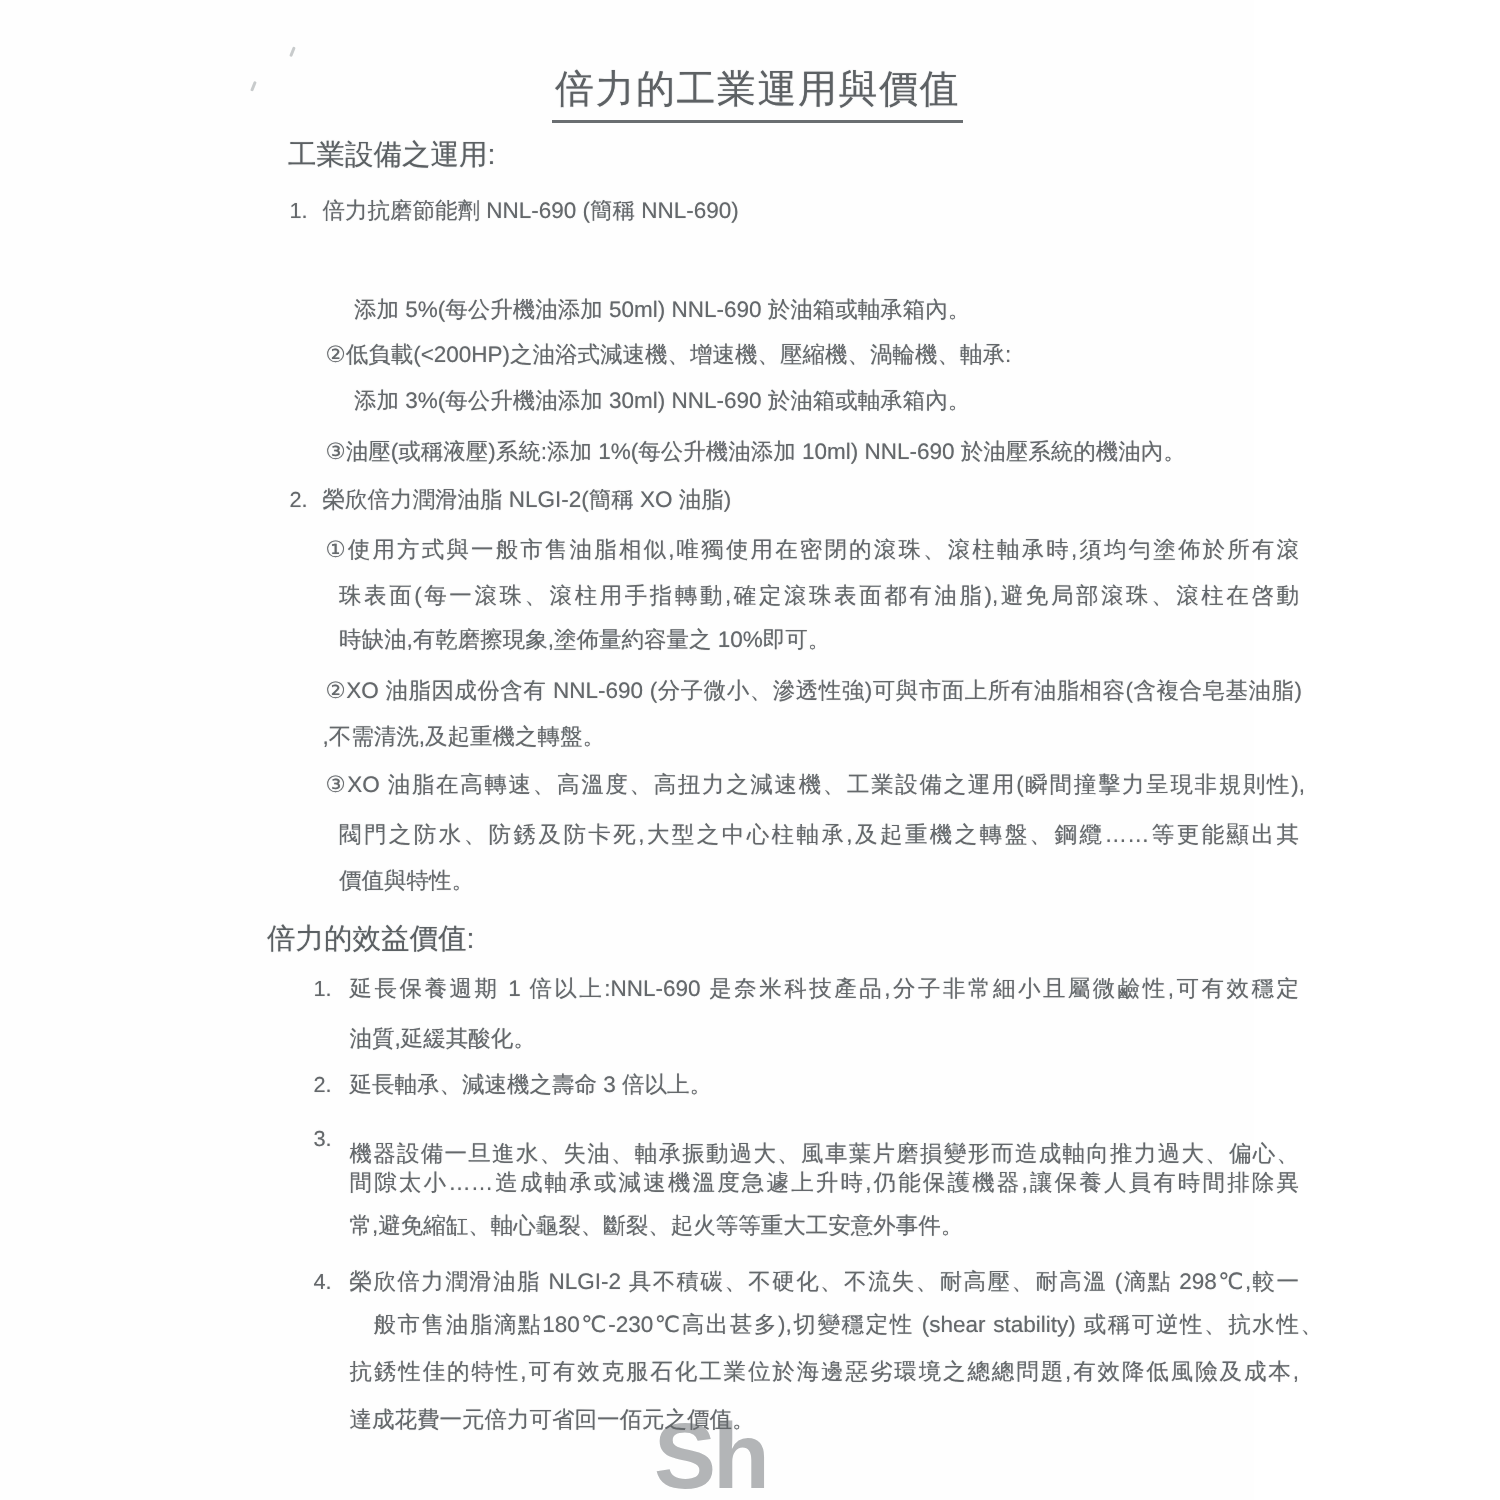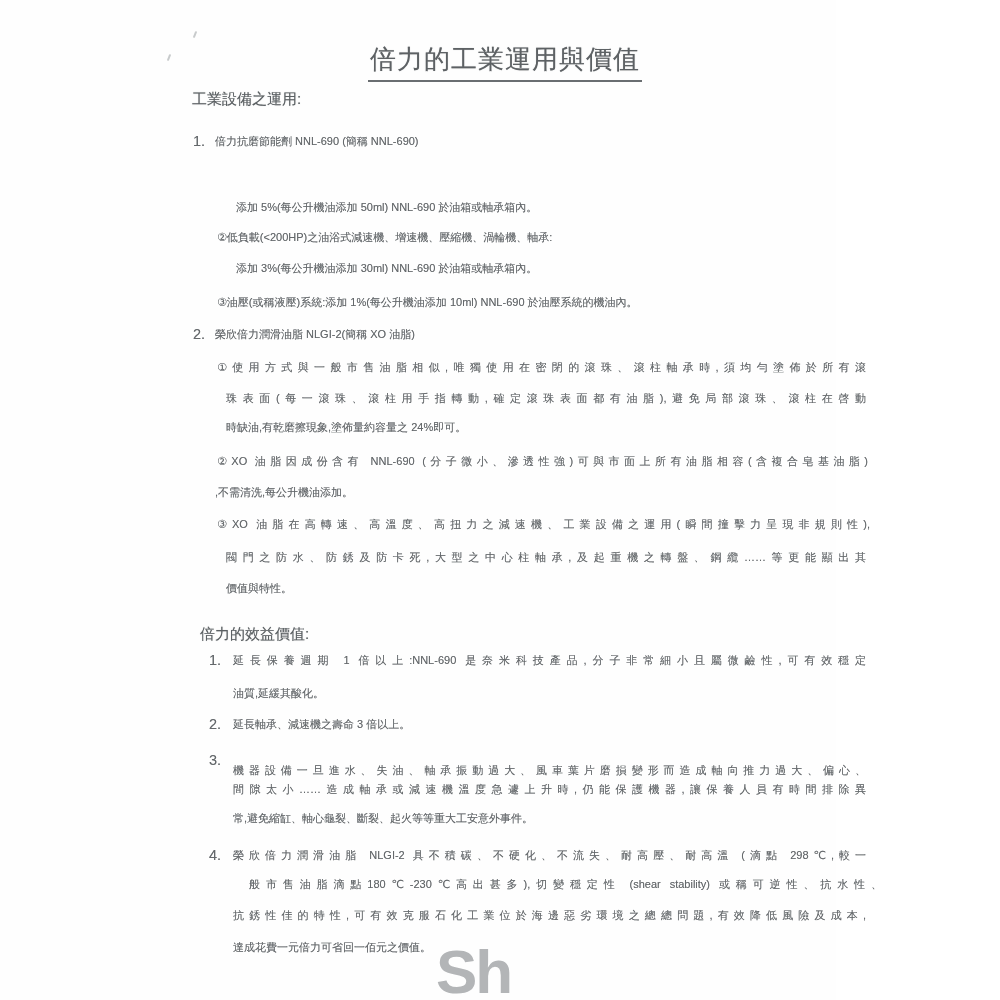--- a/index.html
+++ b/index.html
@@ -8,21 +8,21 @@
     background:#ffffff;
     font-family:"Liberation Sans","DejaVu Sans",sans-serif;
     overflow:hidden;
   }
   .page{
     position:relative;width:836px;height:1000px;background:#fefefe;
   }
   
   .ln{
     position:absolute;
-    font-size:11px;
+    font-size:15px;
     line-height:22px;
     color:#64686b;
     white-space:nowrap;
     text-shadow:0 0 0.6px rgba(100,104,107,.55);
     z-index:2;
   }
   .fill{
     white-space:normal;
     text-align:justify;
     text-align-last:justify;
@@ -37,21 +37,21 @@
   }
   .doc-title .u{
     display:inline-block;
     font-size:26px;letter-spacing:1px;color:#5d6164;
     border-bottom:2px solid #6a6e71;
     padding:0 2px 3px 2px;
     text-shadow:0 0 0.7px rgba(93,97,100,.55);
   }
   .heading{
     position:absolute;
-    font-size:15px;color:#5b6063;
+    font-size:19px;color:#5b6063;
     white-space:nowrap;
     text-shadow:0 0 0.7px rgba(91,96,99,.5);
     z-index:2;
   }
   .watermark{
     position:absolute;left:436px;top:936px;
     font-size:62px;font-weight:700;letter-spacing:-2px;
     color:#b3b5b7;z-index:1;
   }
   .speck{
@@ -82,30 +82,30 @@
   <div class="ln" style="left:236px;top:196px;">添加 5%(每公升機油添加 50ml) NNL-690 於油箱或軸承箱內。</div>
   <div class="ln" style="left:217px;top:226px;">②低負載(&lt;200HP)之油浴式減速機、增速機、壓縮機、渦輪機、軸承:</div>
   <div class="ln" style="left:236px;top:257px;">添加 3%(每公升機油添加 30ml) NNL-690 於油箱或軸承箱內。</div>
   <div class="ln" style="left:217px;top:291px;">③油壓(或稱液壓)系統:添加 1%(每公升機油添加 10ml) NNL-690 於油壓系統的機油內。</div>
 
   <div class="ln num" style="left:193px;top:323px;">2.</div>
   <div class="ln" style="left:215px;top:323px;">榮欣倍力潤滑油脂 NLGI-2(簡稱 XO 油脂)</div>
 
   <div class="ln fill" style="left:217px;top:356px;width:649px;">①使用方式與一般市售油脂相似,唯獨使用在密閉的滾珠、滾柱軸承時,須均勻塗佈於所有滾</div>
   <div class="ln fill" style="left:226px;top:387px;width:640px;">珠表面(每一滾珠、滾柱用手指轉動,確定滾珠表面都有油脂),避免局部滾珠、滾柱在啓動</div>
-  <div class="ln" style="left:226px;top:416px;">時缺油,有乾磨擦現象,塗佈量約容量之 24%即可。</div>
+  <div class="ln" style="left:226px;top:416px;">時缺油,有乾磨擦現象,塗佈量約容量之 10%即可。</div>
 
   <div class="ln fill" style="left:217px;top:450px;width:651px;">②XO 油脂因成份含有 NNL-690 (分子微小、滲透性強)可與市面上所有油脂相容(含複合皂基油脂)</div>
-  <div class="ln" style="left:215px;top:481px;">,不需清洗,每公升機油添加。</div>
+  <div class="ln" style="left:215px;top:481px;">,不需清洗,及起重機之轉盤。</div>
 
   <div class="ln fill" style="left:217px;top:513px;width:653px;">③XO 油脂在高轉速、高溫度、高扭力之減速機、工業設備之運用(瞬間撞擊力呈現非規則性),</div>
   <div class="ln fill" style="left:226px;top:546px;width:640px;">閥門之防水、防銹及防卡死,大型之中心柱軸承,及起重機之轉盤、鋼纜……等更能顯出其</div>
   <div class="ln" style="left:226px;top:577px;">價值與特性。</div>
 
-  <div class="heading" style="left:200px;top:613px;margin-top:12px;">倍力的效益價值:</div>
+  <div class="heading" style="left:178px;top:613px;">倍力的效益價值:</div>
 
   <div class="ln num" style="left:209px;top:649px;">1.</div>
   <div class="ln fill" style="left:233px;top:649px;width:633px;">延長保養週期 1 倍以上:NNL-690 是奈米科技產品,分子非常細小且屬微鹼性,可有效穩定</div>
   <div class="ln" style="left:233px;top:682px;">油質,延緩其酸化。</div>
 
   <div class="ln num" style="left:209px;top:713px;">2.</div>
   <div class="ln" style="left:233px;top:713px;">延長軸承、減速機之壽命 3 倍以上。</div>
 
   <div class="ln num" style="left:209px;top:749px;">3.</div>
   <div class="ln fill" style="left:233px;top:749px;width:633px;margin-top:10px;">機器設備一旦進水、失油、軸承振動過大、風車葉片磨損變形而造成軸向推力過大、偏心、</div>

